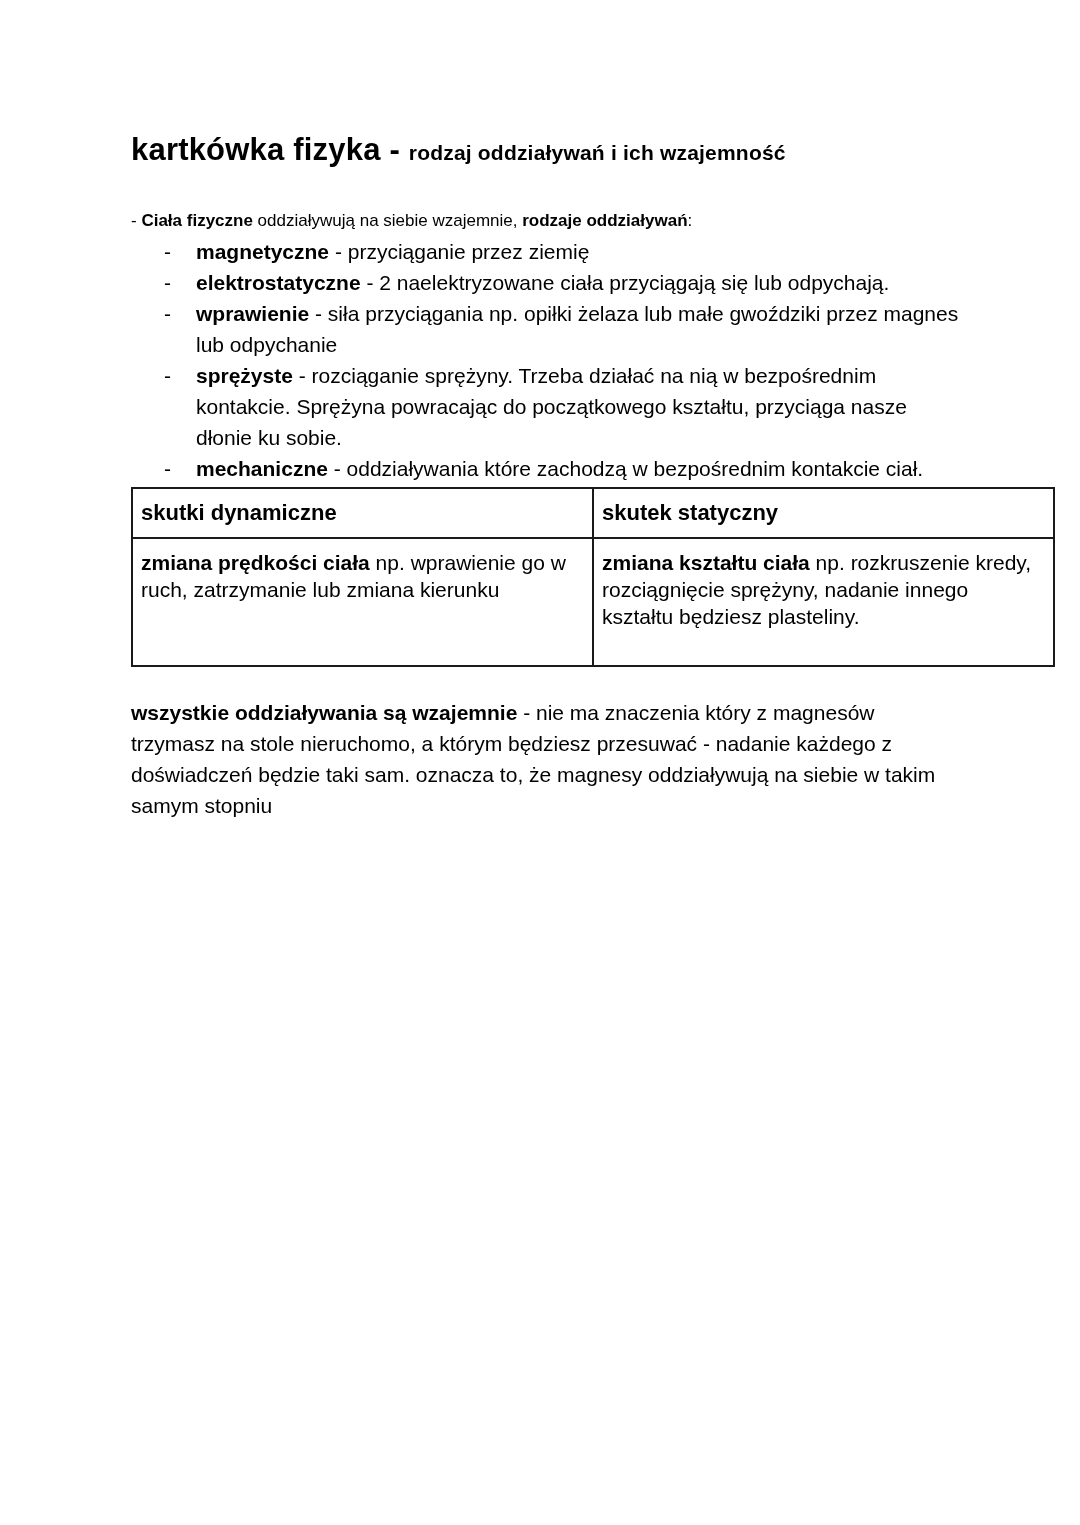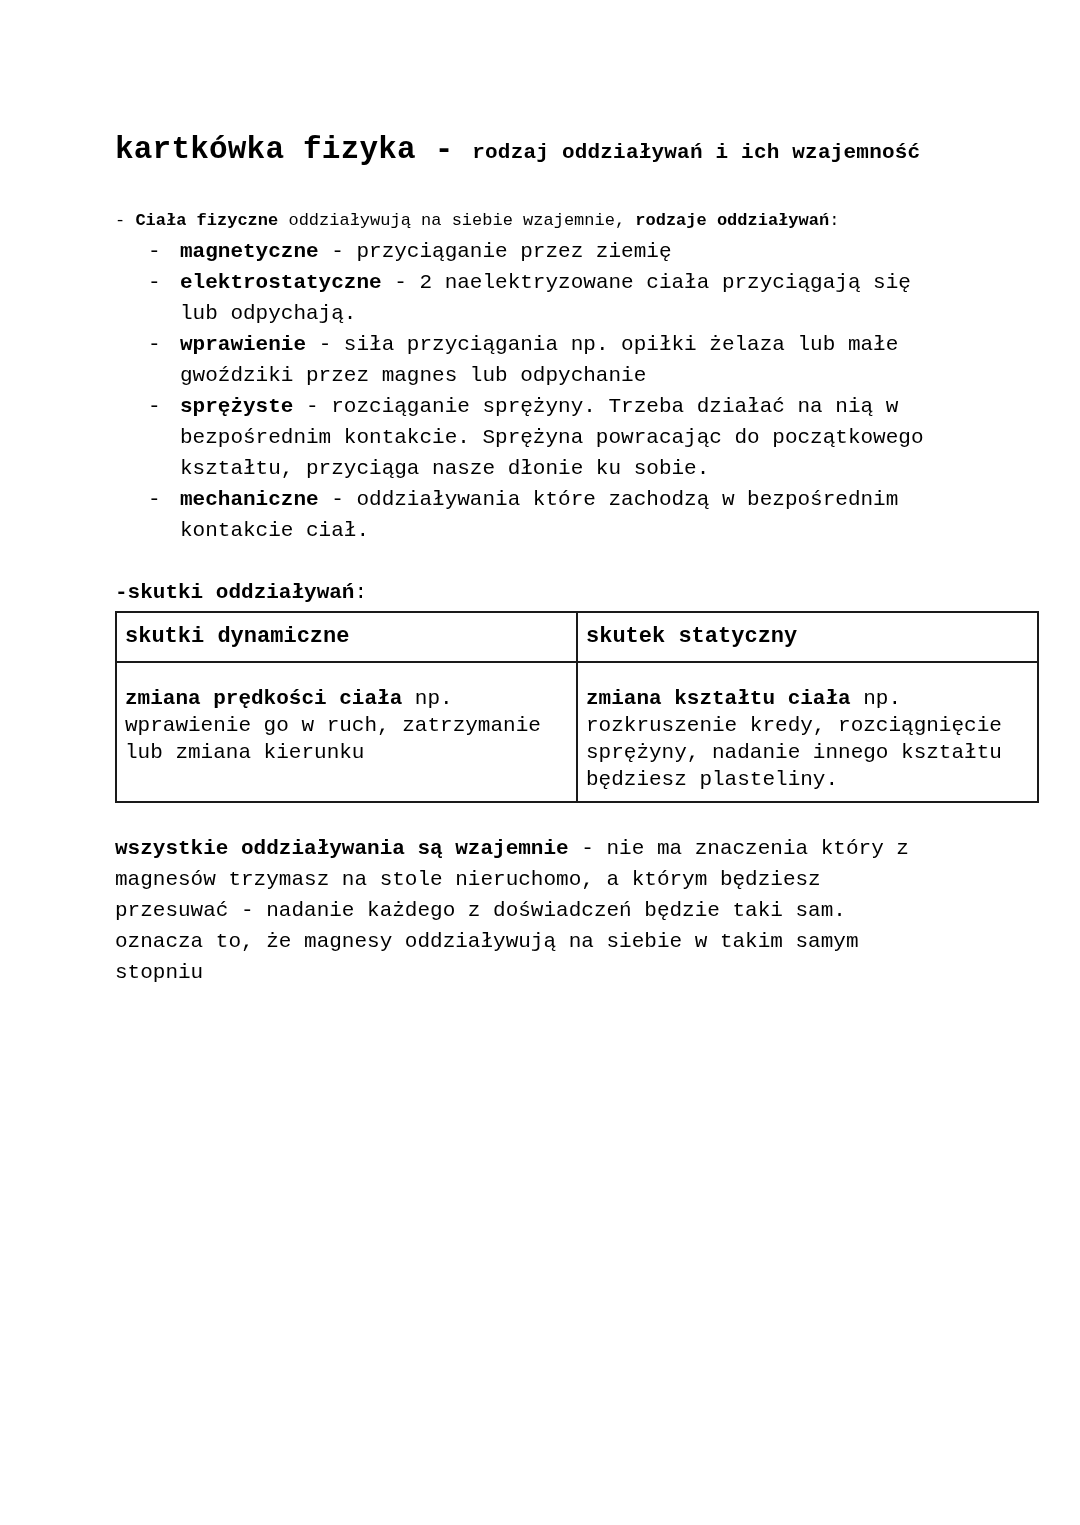--- a/index.html
+++ b/index.html
@@ -10,24 +10,23 @@
     body {
       width: 1080px;
       height: 1525px;
       position: relative;
       font-family: "Liberation Sans", "DejaVu Sans", sans-serif;
       color: #000000;
       overflow: hidden;
     }
     .page {
       position: absolute;
-      left: 115px;
+      left: 131px;
       top: 128px;
       width: 830px;
-      font-family: Liberation Mono, monospace;
     }
     .title {
       margin: 0;
       font-size: 31px;
       font-weight: bold;
       line-height: 44px;
       letter-spacing: 0.2px;
       white-space: nowrap;
     }
     .title .subtitle {
@@ -76,21 +75,21 @@
     }
     table.effects th {
       font-weight: bold;
       font-size: 22px;
       line-height: 32px;
       height: 32px;
     }
     table.effects td {
       line-height: 27px;
       height: 108px;
-      padding-top: 22px;
+      padding-top: 10px;
     }
     .summary {
       margin-top: 30px;
       font-size: 21px;
       line-height: 31px;
     }
     b { font-weight: bold; }
   </style>
 </head>
 <body>
@@ -102,21 +101,20 @@
   <div class="intro"><span>- </span><b>Ciała fizyczne</b><span> oddziaływują na siebie wzajemnie, </span><b>rodzaje oddziaływań</b><span>:</span></div>
 
   <ul class="list">
     <li><span class="dash">-</span><b>magnetyczne</b><span> - przyciąganie przez ziemię</span></li>
     <li><span class="dash">-</span><b>elektrostatyczne</b><span> - 2 naelektryzowane ciała przyciągają się lub odpychają.</span></li>
     <li><span class="dash">-</span><b>wprawienie</b><span> - siła przyciągania np. opiłki żelaza lub małe gwoździki przez magnes lub odpychanie</span></li>
     <li><span class="dash">-</span><b>sprężyste</b><span> - rozciąganie sprężyny. Trzeba działać na nią w bezpośrednim kontakcie. Sprężyna powracając do początkowego kształtu, przyciąga nasze dłonie ku sobie.</span></li>
     <li><span class="dash">-</span><b>mechaniczne</b><span> - oddziaływania które zachodzą w bezpośrednim kontakcie ciał.</span></li>
   </ul>
 
-  <div class="effects-heading"><b>-</b><b>skutki oddziaływań</b><span>:</span></div>
 
   <table class="effects">
     <thead>
       <tr>
         <th>skutki dynamiczne</th>
         <th>skutek statyczny</th>
       </tr>
     </thead>
     <tbody>
       <tr>

